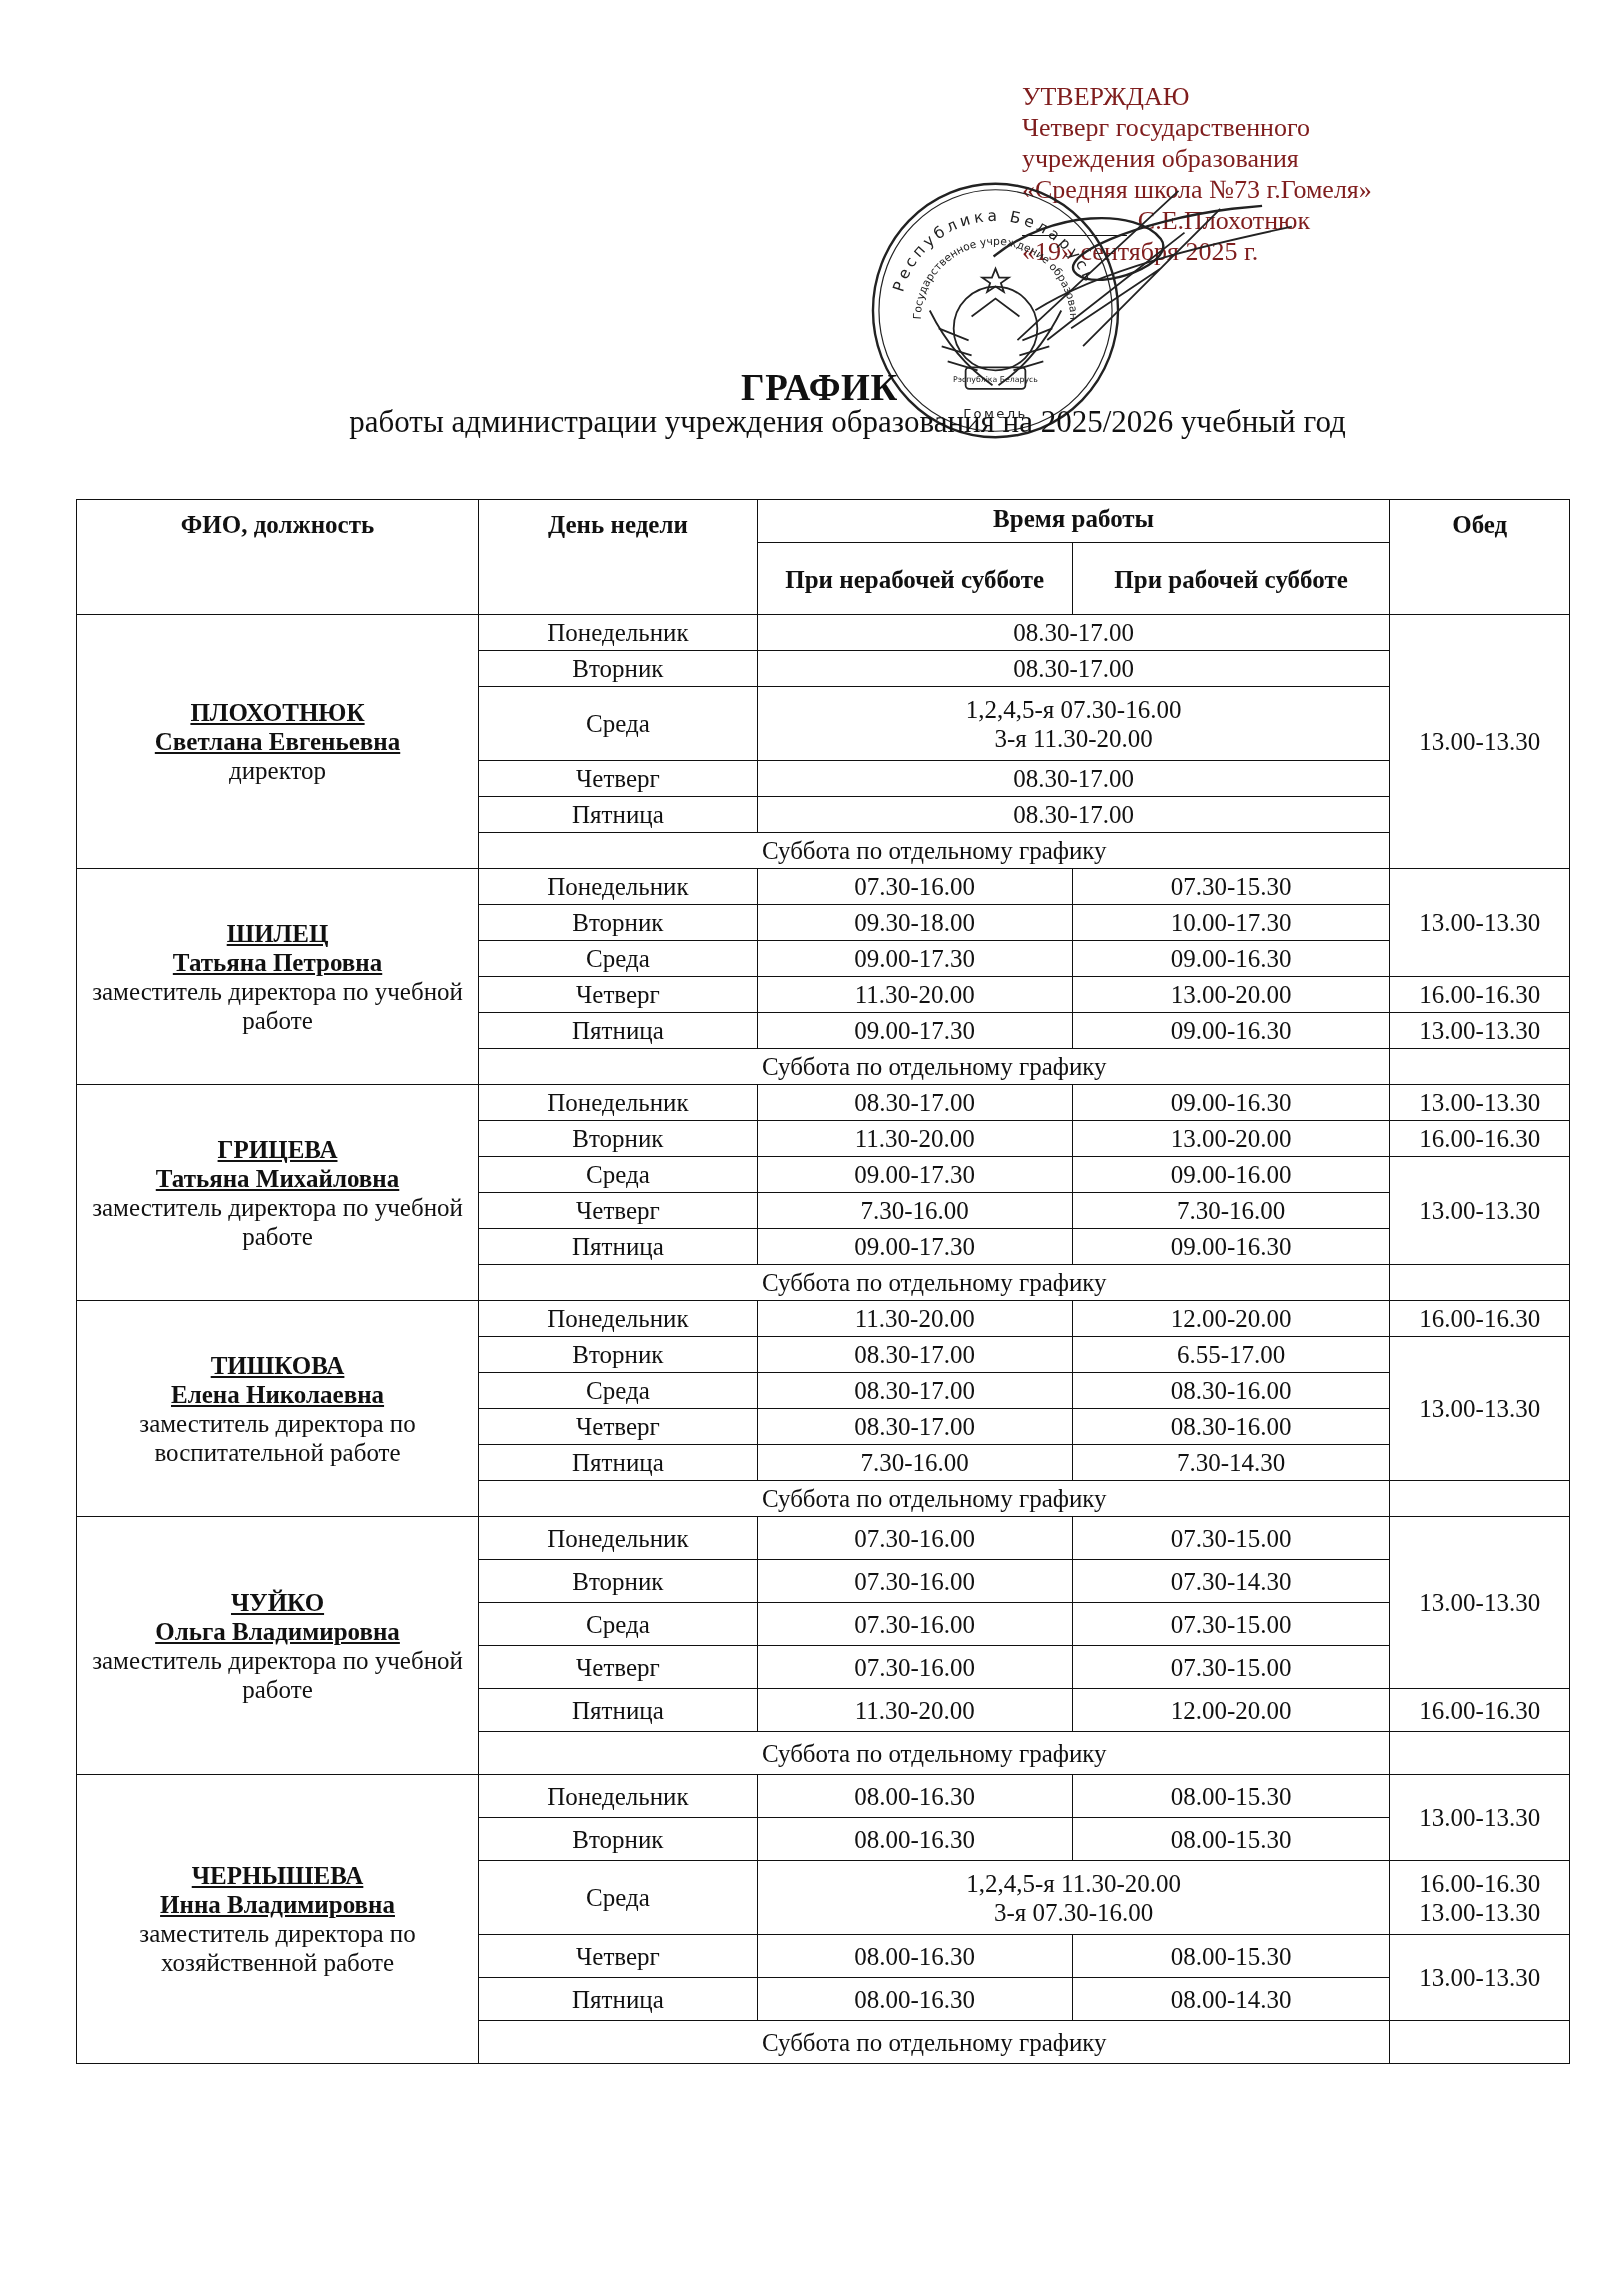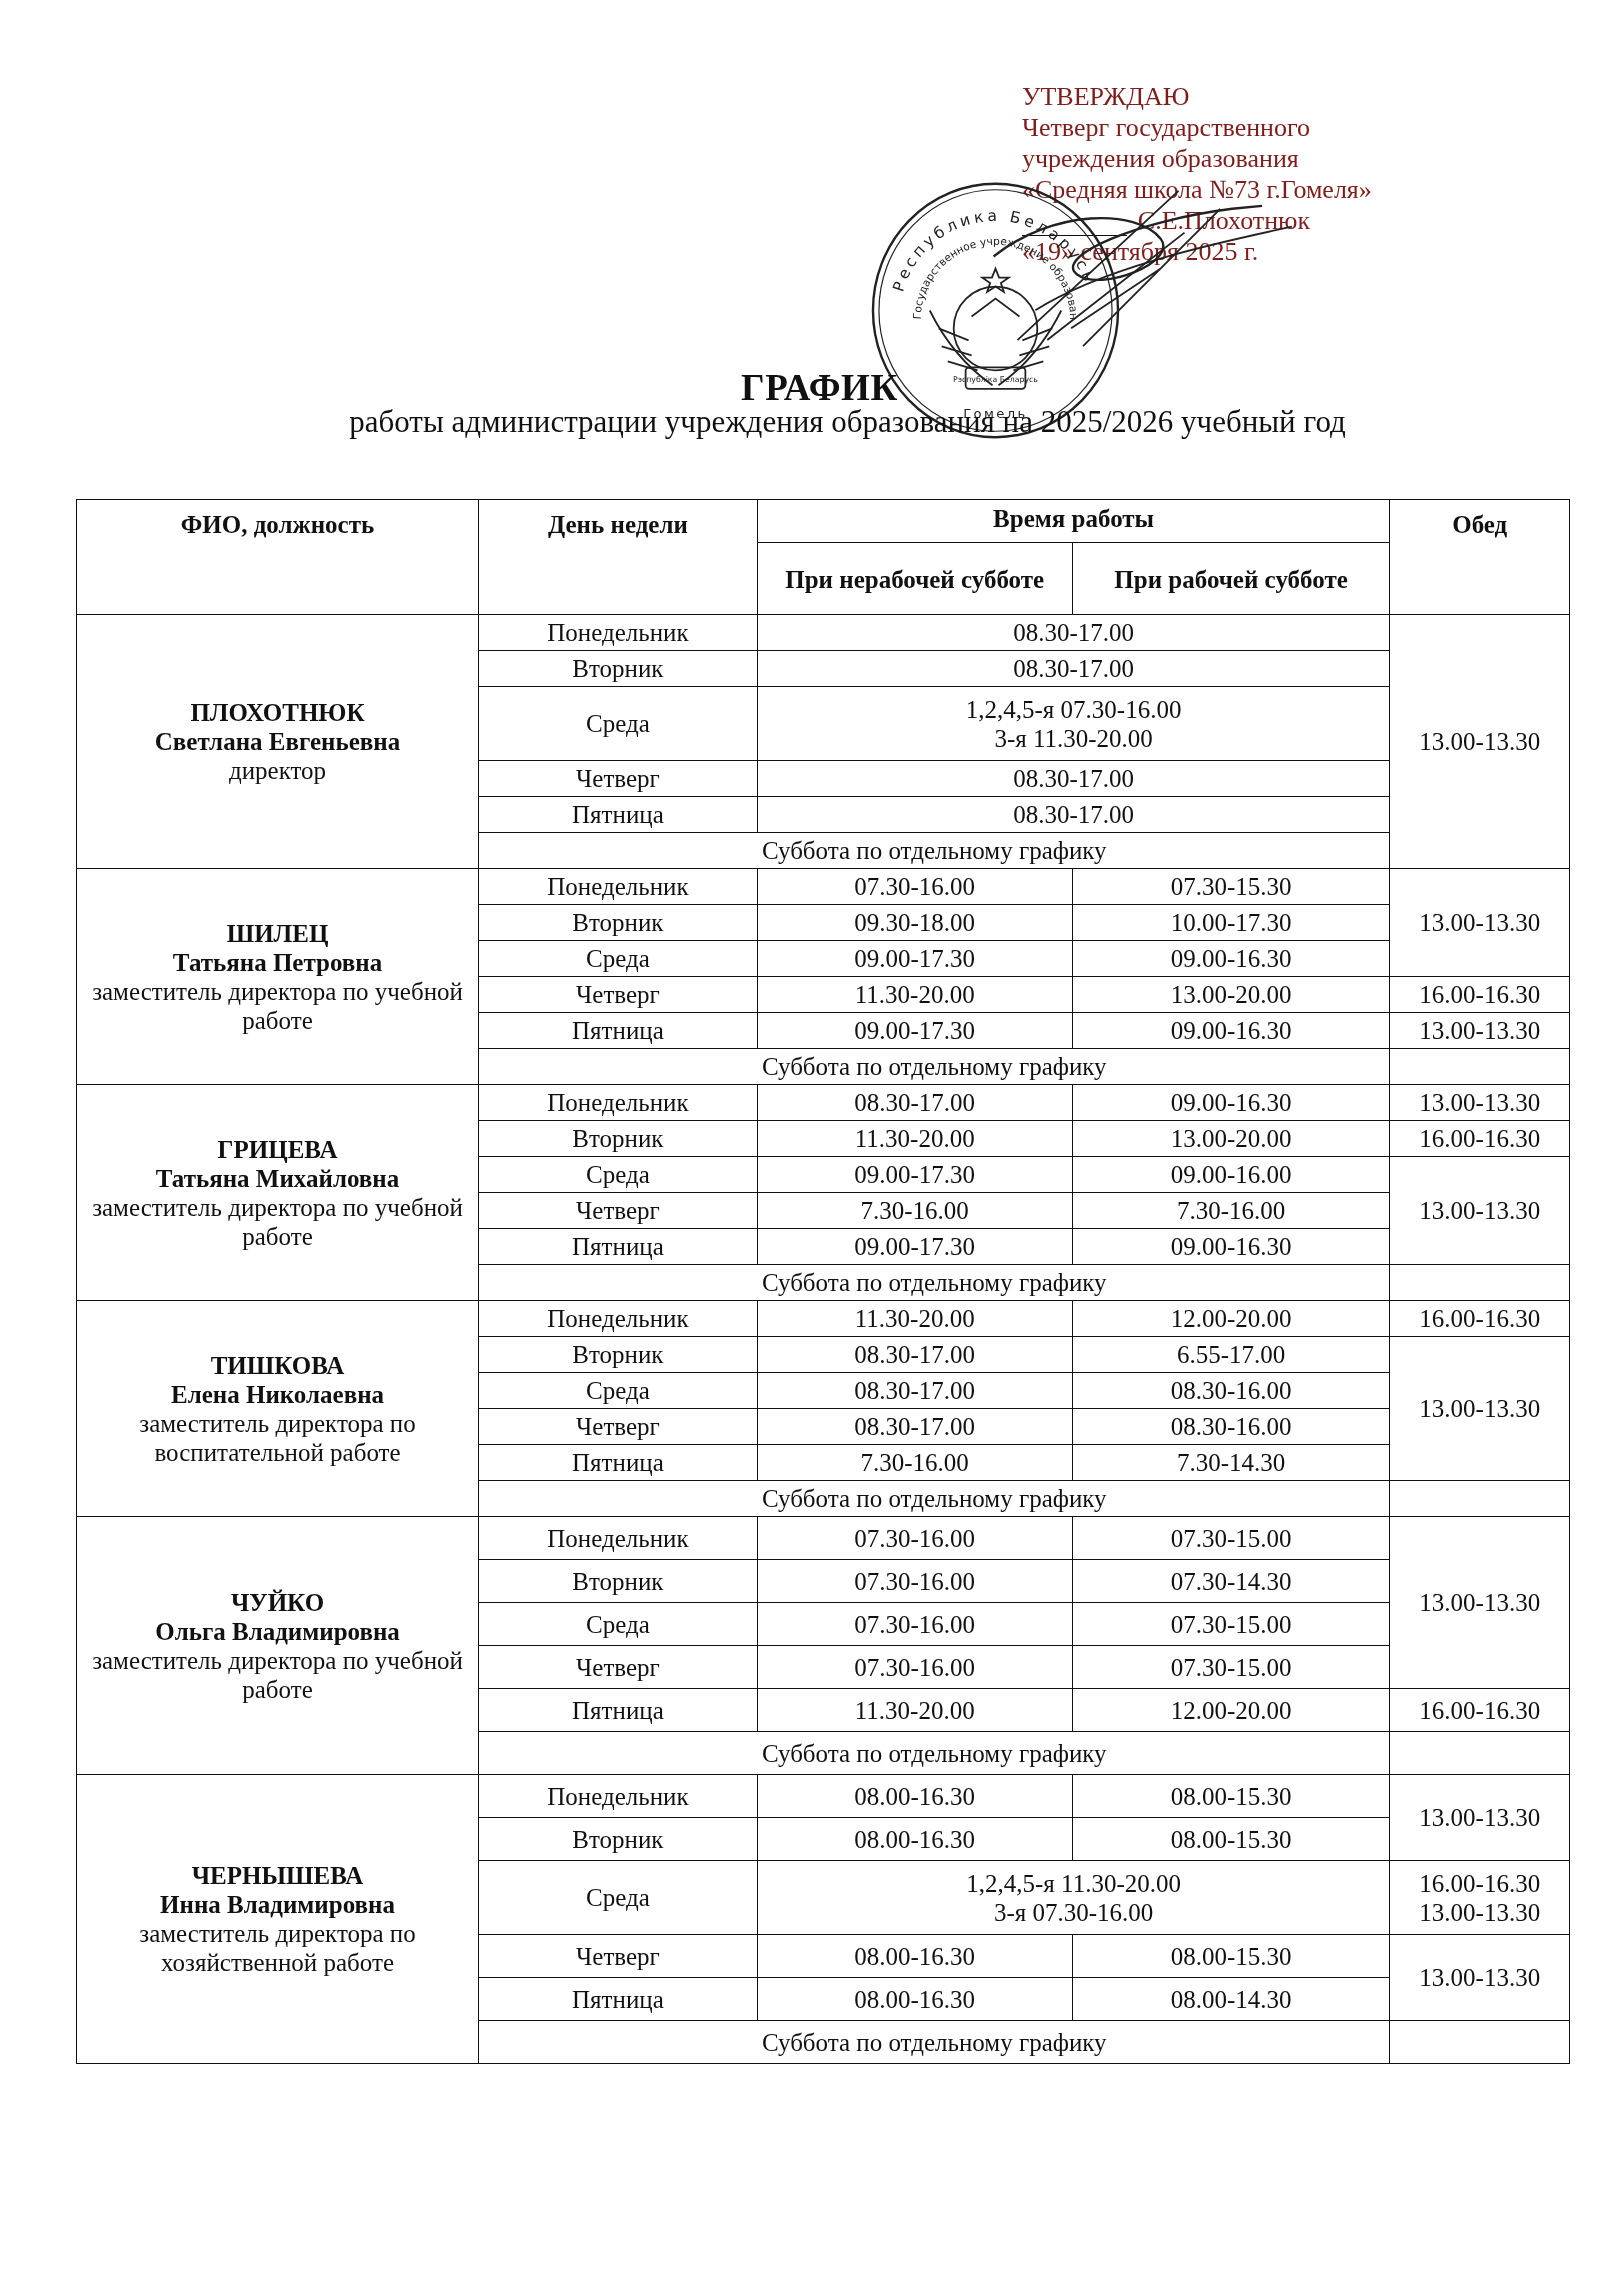--- a/index.html
+++ b/index.html
@@ -33,21 +33,21 @@
     border: 1.2px solid #111; text-align: center; vertical-align: middle; padding: 0 3.6px;
   }
   table.sched th { font-weight: bold; vertical-align: top; padding-top: 9.6px; }
   table.sched th.sub { vertical-align: middle; padding-top: 2px; }
   .col-name { width: 401px; }
   .col-day { width: 278px; }
   .col-t1 { width: 314px; }
   .col-t2 { width: 317px; }
   .col-lunch { width: 179px; }
   td.person { vertical-align: middle; }
-  .surname, .fullname { font-weight: bold; display: block; }
+  .surname, .fullname { font-weight: bold; display: block; text-decoration: underline; }
   .position { display: block; }
   tr.r td { height: 35px; }
   tr.r2 td { height: 42px; }
   tr.tall td { height: 73px; }
   td.wed { vertical-align: top; padding-top: 4.8px; }
   .wed-lines span { display: block; }
   td.sat { height: 35px; }
 </style>
 </head>
 <body>

